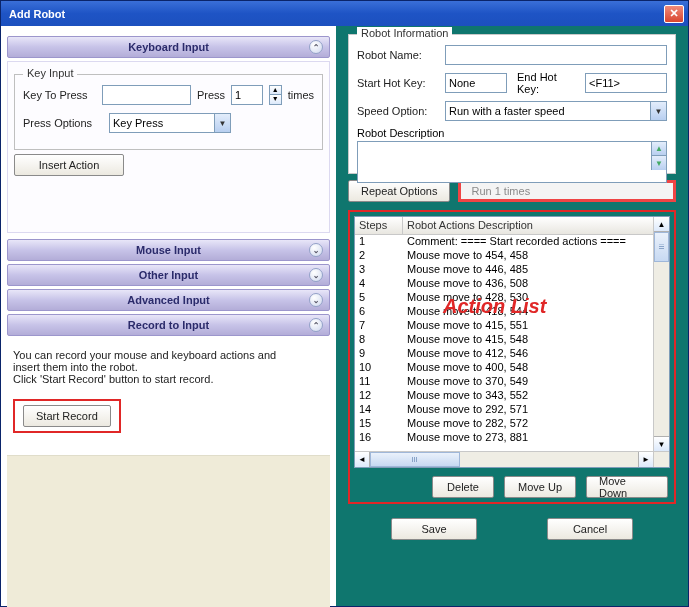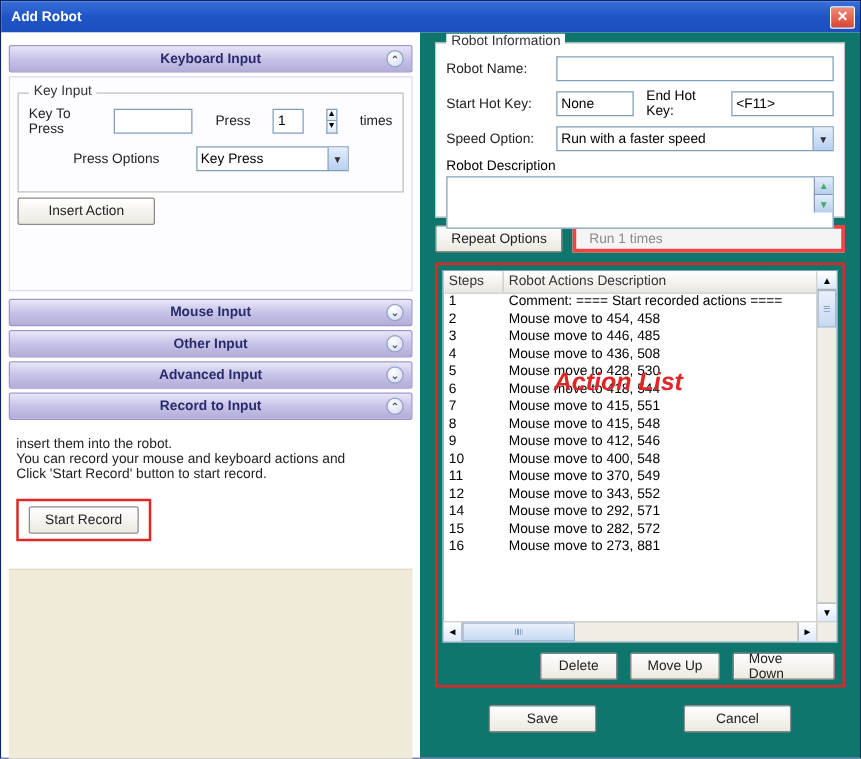--- a/index.html
+++ b/index.html
@@ -9,42 +9,42 @@
 .titlebar .spacer { flex: 1; }
 .close-btn { width: 20px; height: 18px; background: linear-gradient(to bottom, #f08b7a, #d9452f); border: 1px solid #fff; border-radius: 2px; color: #fff; display: flex; align-items: center; justify-content: center; cursor: pointer; font-size: 10px; font-weight: bold; }
 .body { display: flex; height: calc(100% - 25px); }
 .left-panel { width: 335px; padding: 10px 6px 0 6px; background: #fff; }
 .right-panel { flex: 1; padding: 8px 12px; background: #0f766e; }
 .accordion-header { height: 22px; background: linear-gradient(to bottom, #e8e6f8, #c7c3e8 50%, #b3add8); border: 1px solid #9c96cc; border-radius: 2px; display: flex; align-items: center; justify-content: center; font-weight: bold; color: #2b2b6b; margin-bottom: 3px; position: relative; cursor: pointer; }
 .accordion-header .chev { position: absolute; right: 6px; width: 14px; height: 14px; border-radius: 50%; background: radial-gradient(circle at 35% 30%, #fff, #cfd8ee); border: 1px solid #94a2c8; display: flex; align-items: center; justify-content: center; font-size: 8px; color: #556; }
 .kb-body { border: 1px solid #dcd9f0; background: #fdfcff; padding: 6px; margin-bottom: 6px; height: 172px; }
 .fieldset { border: 1px solid #bfbfbf; padding: 10px 8px 8px 8px; position: relative; margin-top: 6px; }
 .fieldset .legend { position: absolute; top: -8px; left: 8px; background: #fdfcff; padding: 0 4px; color: #333; }
-.row { display: flex; align-items: center; margin-bottom: 8px; gap: 18px; justify-content: center; }
+.row { display: flex; align-items: center; margin-bottom: 8px; gap: 6px; }
 .label { color: #222; }
 .text-input { height: 20px; border: 1px solid #7f9db9; background: #fff; padding: 0 3px; }
 .select { height: 20px; border: 1px solid #7f9db9; background: #fff; display: flex; align-items: center; padding: 0 3px; position: relative; }
 .select .arrow { position: absolute; right: 0; top: 0; bottom: 0; width: 16px; background: linear-gradient(to bottom, #e3edfb, #b8cff0); border-left: 1px solid #7f9db9; display: flex; align-items: center; justify-content: center; font-size: 8px; color: #333; }
 .btn { height: 22px; border: 1px solid #8a8a8a; background: linear-gradient(to bottom, #fff, #ece9e0); border-radius: 2px; display: inline-flex; align-items: center; justify-content: center; padding: 0 12px; cursor: pointer; color: #222; }
 .record-area { padding: 10px 6px 4px 6px; color: #222; }
 .start-record-wrap { text-align: left; margin: 14px 0; }
 .start-record-frame { border: 2px solid #e02727; display: inline-block; padding: 4px 8px; }
 .bottom-fill { background: #efebd8; height: 175px; margin-top: 4px; border-top: 1px solid #e0ddca; }
 .groupbox { border: 1px solid #c8c8c8; padding: 10px 8px 8px 8px; position: relative; background: #fff; }
 .groupbox .legend { position: absolute; top: -8px; left: 8px; background: #fff; padding: 0 4px; color: #333; }
 .rrow { display: flex; align-items: center; gap: 6px; margin-bottom: 6px; }
 .rlabel { width: 82px; color: #222; }
 .textarea { width: 100%; height: 42px; border: 1px solid #7f9db9; background: #fff; position: relative; }
 .textarea .sbtn { position: absolute; right: 0; width: 15px; height: 14px; background: linear-gradient(#e3edfb,#b8cff0); border-left: 1px solid #7f9db9; display: flex; align-items: center; justify-content: center; font-size: 8px; color: #4a6; }
 .textarea .up { top: 0; border-bottom: 1px solid #7f9db9; }
 .textarea .down { top: 14px; }
 .repeat-row { display: flex; gap: 8px; margin: 6px 0 8px 0; }
 .readonly { border: 3px solid #ef4444; background: #f4f4f4; color: #8a8a8a; height: 22px; display: flex; align-items: center; padding: 0 10px; flex: 1; }
 .list-frame { border: 2px solid #e02727; padding: 4px; }
-.list-box { border: 1px solid #7f9db9; background: #fff; height: 298px; position: relative; display: flex; flex-direction: column; justify-content: center; }
+.list-box { border: 1px solid #7f9db9; background: #fff; height: 252px; position: relative; display: flex; flex-direction: column; justify-content: center; }
 .list-head { display: flex; height: 18px; background: linear-gradient(#fff,#e8e6e0); border-bottom: 1px solid #c8c8c8; }
 .list-head .c1 { width: 48px; border-right: 1px solid #c8c8c8; padding: 2px 4px; color: #333; }
 .list-head .c2 { flex: 1; padding: 2px 4px; color: #333; }
 .list-rows { flex: 1; overflow: hidden; position: relative; }
 .lrow { display: flex; height: 14px; }
 .lrow .c1 { width: 48px; padding: 0 4px; }
 .lrow .c2 { flex: 1; padding: 0 4px; white-space: nowrap; }
 .vscroll { position: absolute; right: 0; top: 0; bottom: 16px; width: 16px; background: #efede4; border-left: 1px solid #c8c8c8; }
 .vscroll .sbtn2 { height: 15px; background: linear-gradient(#fff,#dce9fb); border-bottom: 1px solid #b0b0b0; display: flex; align-items: center; justify-content: center; font-size: 8px; }
 .vscroll .thumb { height: 30px; background: linear-gradient(#eaf1fb,#c7d9f2); border: 1px solid #9fb7d9; margin: 0; position: relative; }
@@ -119,22 +119,22 @@
       </div>
       <div class="accordion-header">
         <span>Advanced Input</span>
         <span class="chev">⌄</span>
       </div>
       <div class="accordion-header">
         <span>Record to Input</span>
         <span class="chev">⌃</span>
       </div>
       <div class="record-area">
+        <div>You can record your mouse and keyboard actions and</div>
         <div>insert them into the robot.</div>
-        <div>You can record your mouse and keyboard actions and</div>
         <div>Click 'Start Record' button to start record.</div>
         <div class="start-record-wrap">
           <span class="start-record-frame">
             <span class="btn">
                 <span>Start Record</span>
               </span>
           </span>
         </div>
       </div>
       <div class="bottom-fill"></div>

